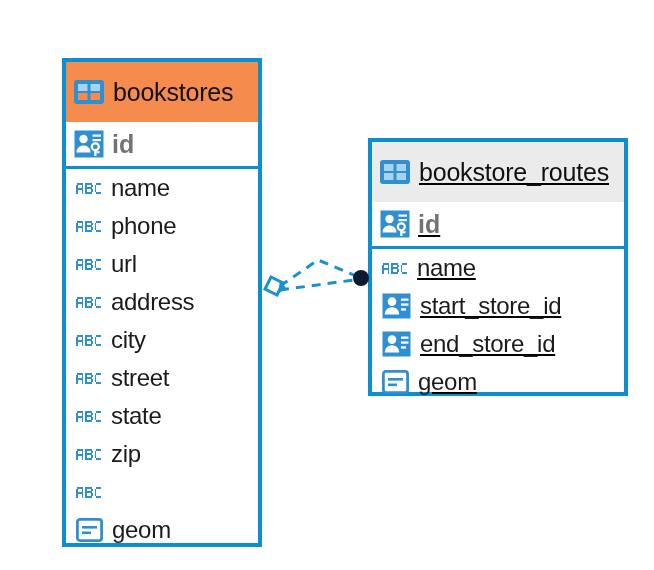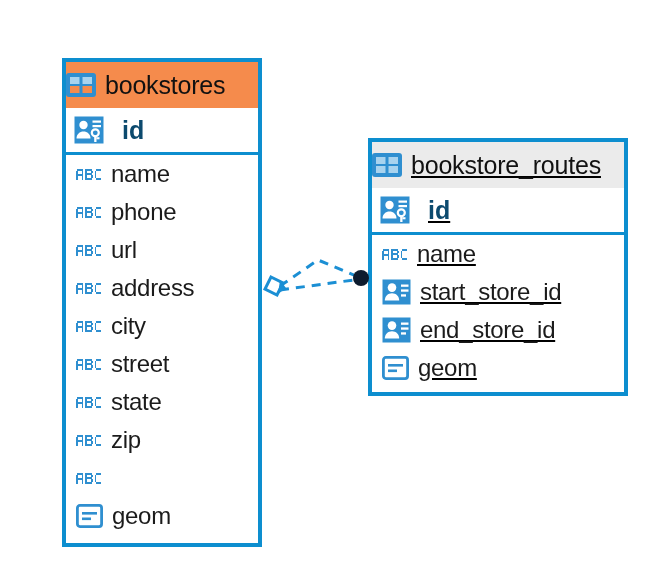--- a/index.html
+++ b/index.html
@@ -18,22 +18,22 @@
     box-sizing:border-box;
     border:4px solid #0d8ecf;
     background:#ffffff;
   }
   #entity-bookstores{left:62px;top:58px;width:200px;height:489px;}
   #entity-bookstore-routes{left:368px;top:138px;width:260px;height:258px;text-decoration:underline;}
 
   .entity-header{
     box-sizing:border-box;
     display:flex;align-items:center;
-    height:46px;
-    padding-left:0;
+    height:60px;
+    padding-left:8px;
     gap:9px;
   }
   .header-orange{background:#f58b4c;}
   .header-gray{background:#ebebeb;}
   .entity-title{
     font-size:25px;
     color:#111111;
     letter-spacing:-0.2px;
     white-space:nowrap;
   }
@@ -43,22 +43,21 @@
     display:flex;align-items:center;
     height:47px;
     padding-left:8px;
     gap:8px;
     border-bottom:3px solid #0d8ecf;
     background:#ffffff;
   }
   .pk-label{
     font-size:25px;
     font-weight:bold;
-    color:#0c4a6e;
-    margin-left:10px;
+    color:#737373;
   }
 
   .field-list{}
   .field-row{
     box-sizing:border-box;
     display:flex;align-items:center;
     height:38px;
     padding-left:10px;
     gap:9px;
   }

